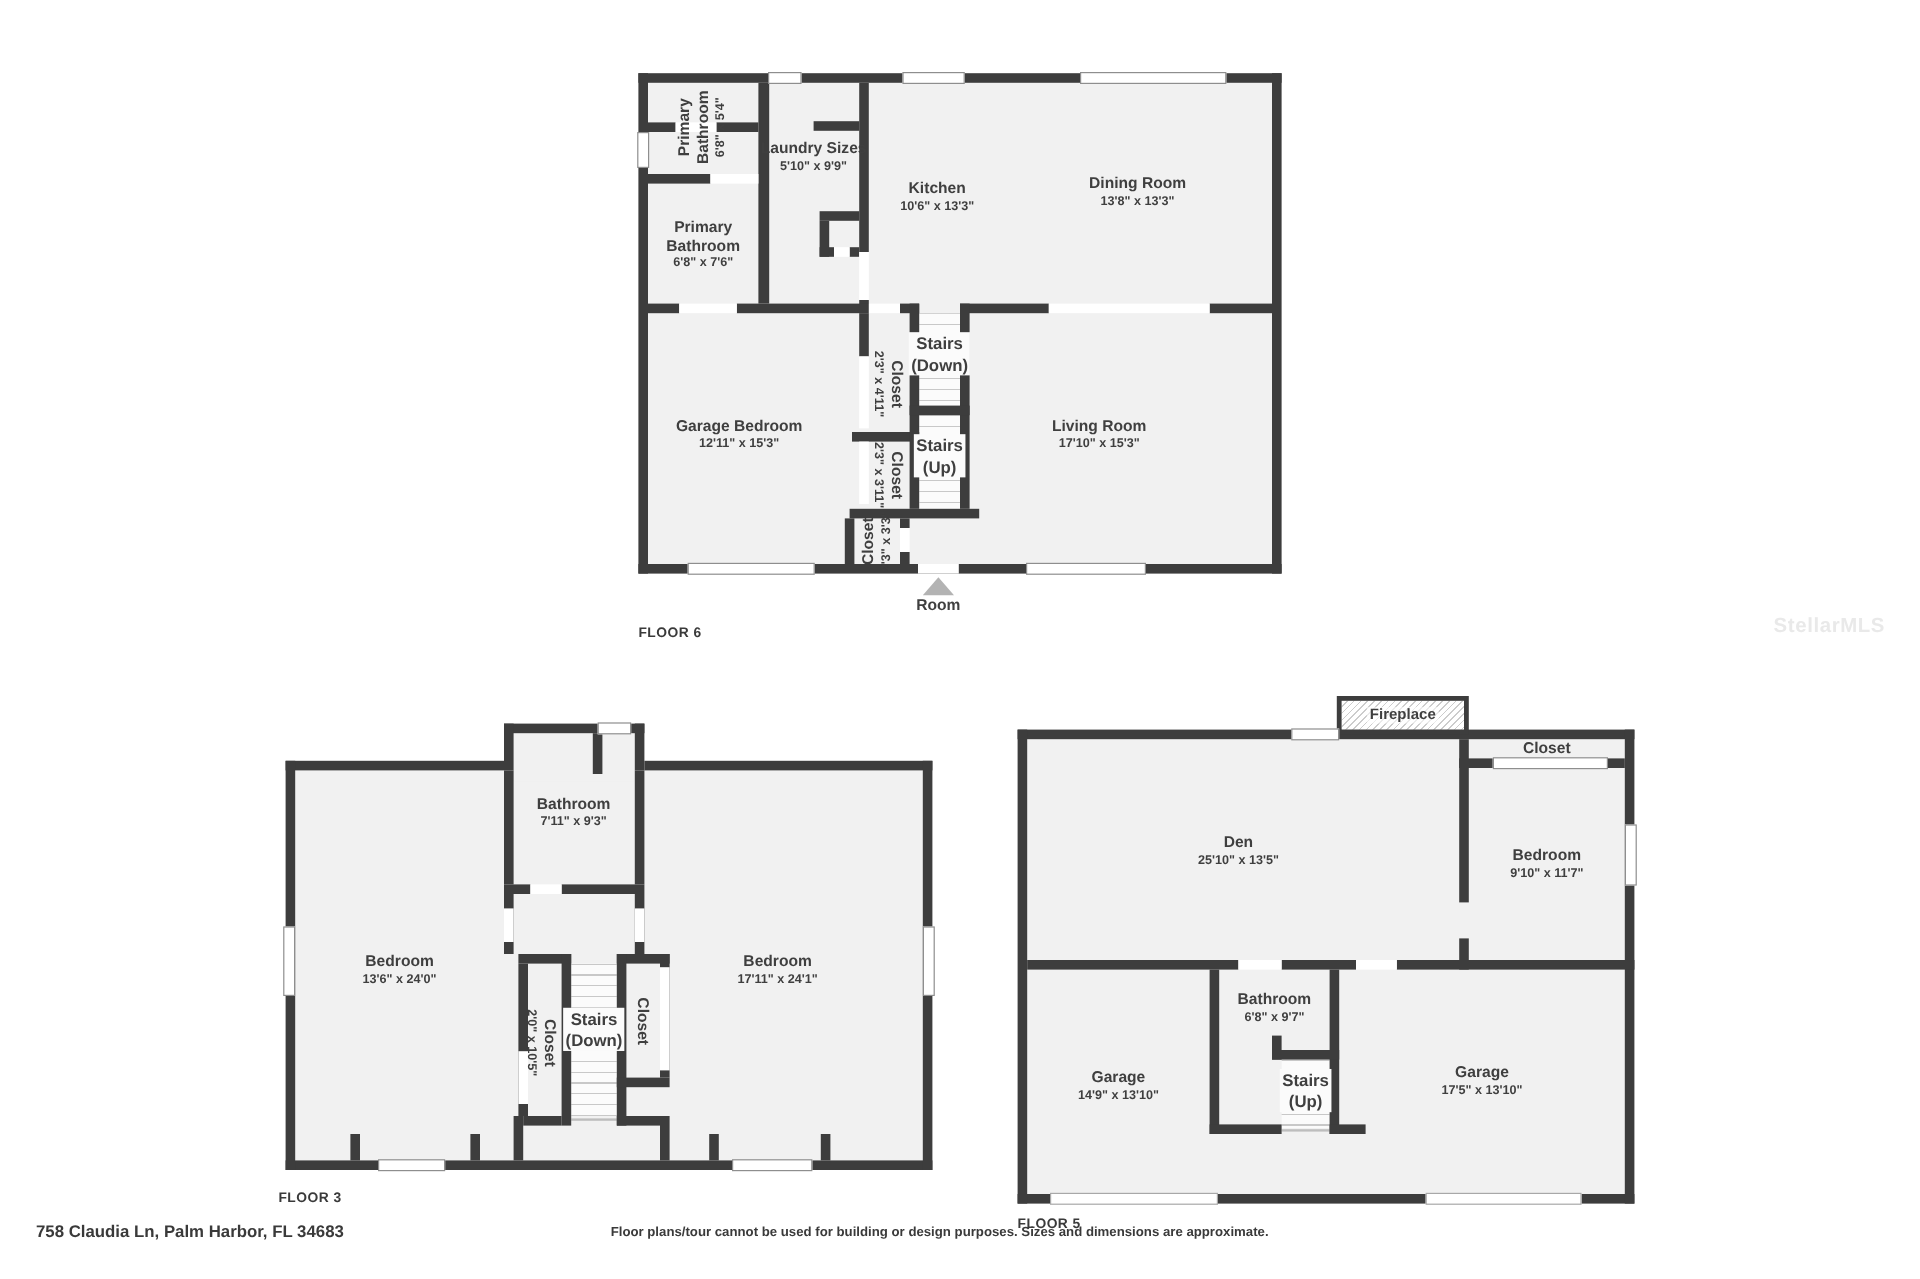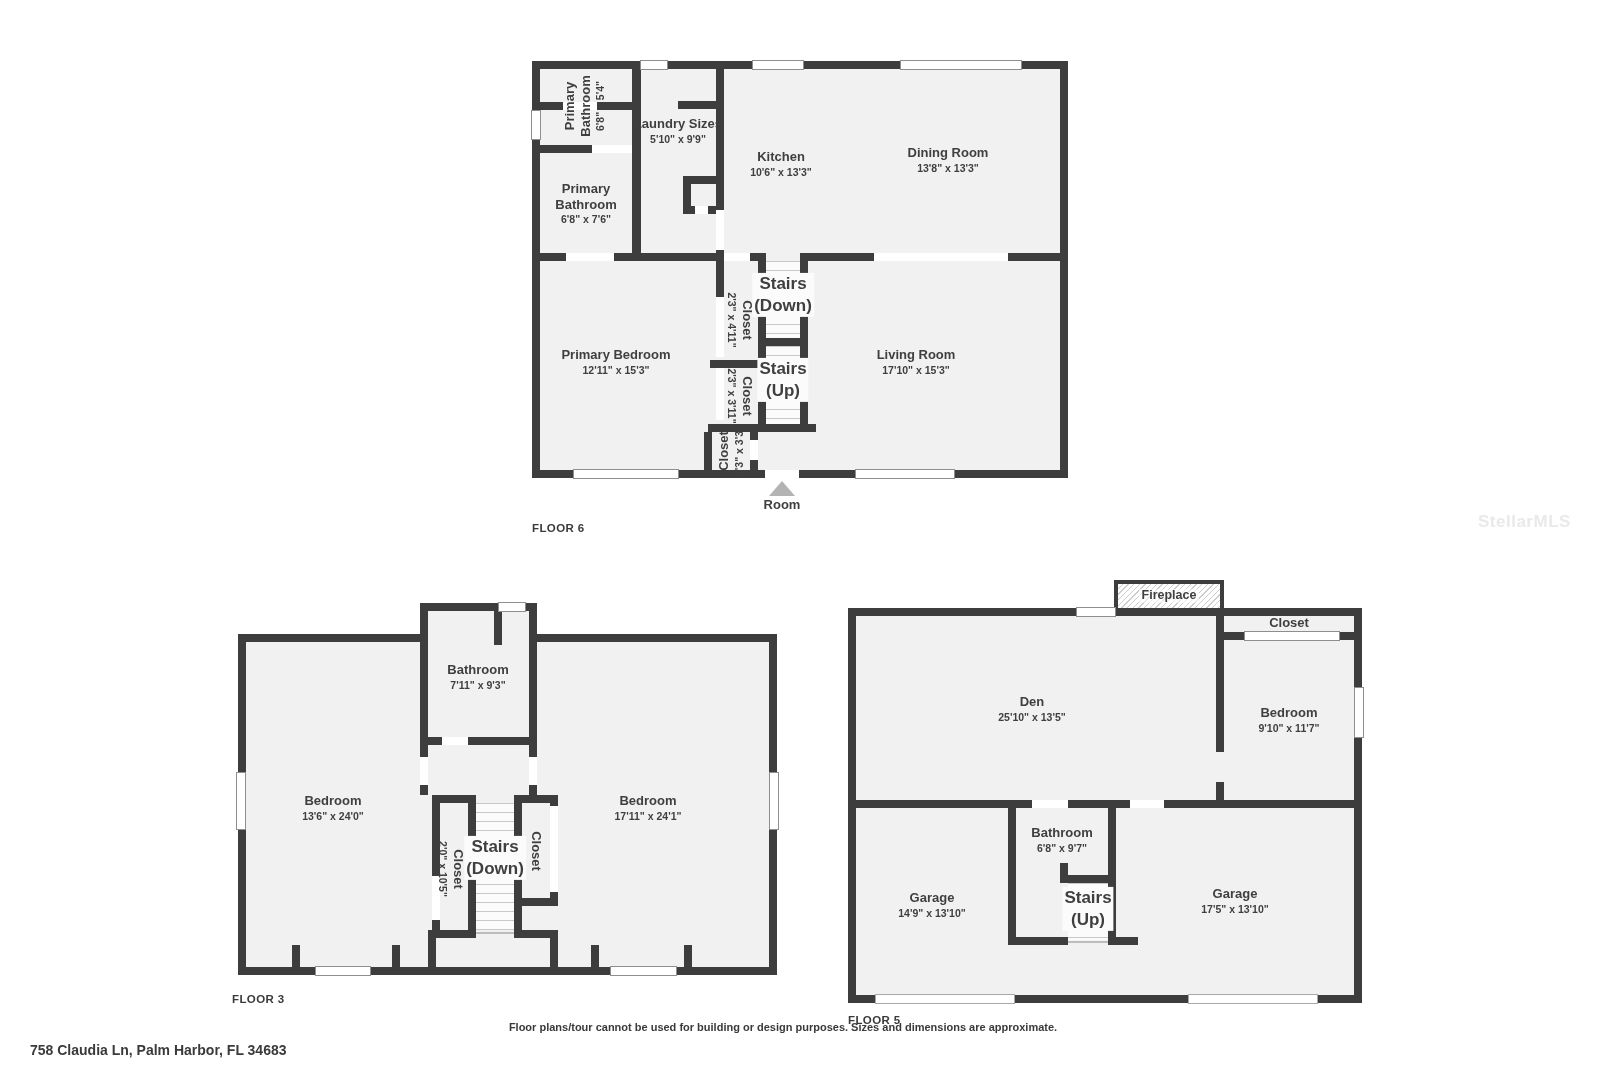--- a/index.html
+++ b/index.html
@@ -14,35 +14,35 @@
   .win{position:absolute;background:#ffffff;border:1px solid #8e8e8e;box-sizing:border-box;z-index:5;}
   .gdoor{position:absolute;background:#ffffff;border:1px solid #a8a8a8;box-sizing:border-box;z-index:5;}
   .lbl{position:absolute;transform:translate(-50%,-50%);text-align:center;color:#3f3f3f;
        z-index:6;white-space:nowrap;}
   .lbl .nm{font-weight:bold;font-size:13px;line-height:1.2;}
   .lbl .dm{font-weight:bold;font-size:10.5px;line-height:1.4;}
   .lbl.rot90{transform:translate(-50%,-50%) rotate(90deg);}
   .lbl.rot270{transform:translate(-50%,-50%) rotate(-90deg);}
   .lbl.wrap .nm{white-space:normal;width:92px;margin:0 auto;}
   .lbl.stairs{background:#fbfbfb;padding:0 2px;}
-  .lbl.stairs .nm,.lbl.stairs .dm{font-size:17px;font-weight:bold;line-height:1.3;}
+  .lbl.stairs .nm,.lbl.stairs .dm{font-size:14px;font-weight:bold;line-height:1.3;}
   .floor-tag{position:absolute;font-size:11.5px;font-weight:bold;color:#3a3a3a;
              letter-spacing:.4px;z-index:6;}
   .fireplace{position:absolute;left:1114px;top:580px;width:102px;height:24px;
              border:4px solid #3d3d3d;z-index:5;display:flex;align-items:center;justify-content:center;
              background:repeating-linear-gradient(135deg,#ffffff 0 3px,#cccccc 3px 4px);}
   .fireplace .nm{font-size:12.5px;font-weight:bold;color:#3f3f3f;
                  background:rgba(255,255,255,.6);padding:0 3px;line-height:1.1;}
   .entry-tri{position:absolute;left:769px;top:481px;width:0;height:0;z-index:6;
              border-left:13px solid transparent;border-right:13px solid transparent;
              border-bottom:15px solid #b3b3b3;}
   .entry-lbl{position:absolute;left:782px;top:504px;transform:translate(-50%,-50%);
              font-size:13px;font-weight:bold;color:#3f3f3f;z-index:6;}
   .address{position:absolute;left:30px;top:1018px;font-size:14px;font-weight:bold;
-           color:#3a3a3a;z-index:6;margin-top:24px;}
+           color:#3a3a3a;z-index:6;}
   .disclaimer{position:absolute;left:783px;top:1021px;transform:translateX(-50%);
               font-size:11px;font-weight:bold;color:#3a3a3a;z-index:6;}
   .watermark{position:absolute;left:1478px;top:512px;font-size:17px;font-weight:bold;
              color:#e9e9e9;letter-spacing:.5px;z-index:6;}
 </style>
 </head>
 <body>
 
 <div id="canvas">
 
@@ -68,21 +68,21 @@
   </div>
   <div class="lbl stairs" style="left:783px;top:295px">
     <div class="nm">Stairs</div>
     <div class="dm">(Down)</div>
   </div>
   <div class="lbl rot90" style="left:740px;top:320px">
     <div class="nm">Closet</div>
     <div class="dm">2'3" x 4'11"</div>
   </div>
   <div class="lbl" style="left:616px;top:362px">
-    <div class="nm">Primary Bedroom</div>
+    <div class="nm">Garage Bedroom</div>
     <div class="dm">12'11" x 15'3"</div>
   </div>
   <div class="lbl rot90" style="left:740px;top:396px">
     <div class="nm">Closet</div>
     <div class="dm">2'3" x 3'11"</div>
   </div>
   <div class="lbl stairs" style="left:783px;top:380px">
     <div class="nm">Stairs</div>
     <div class="dm">(Up)</div>
   </div>

